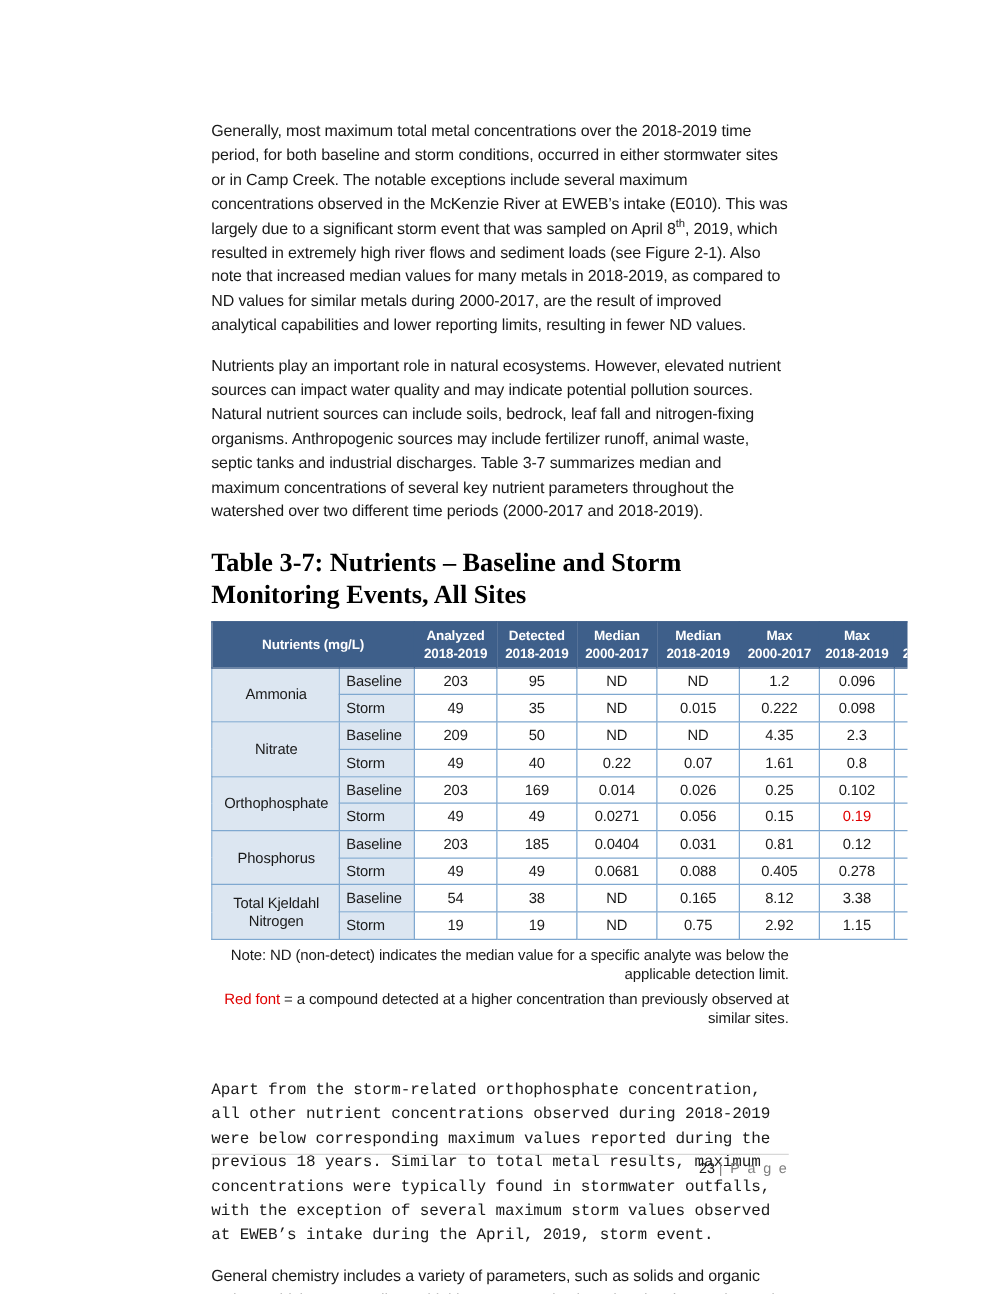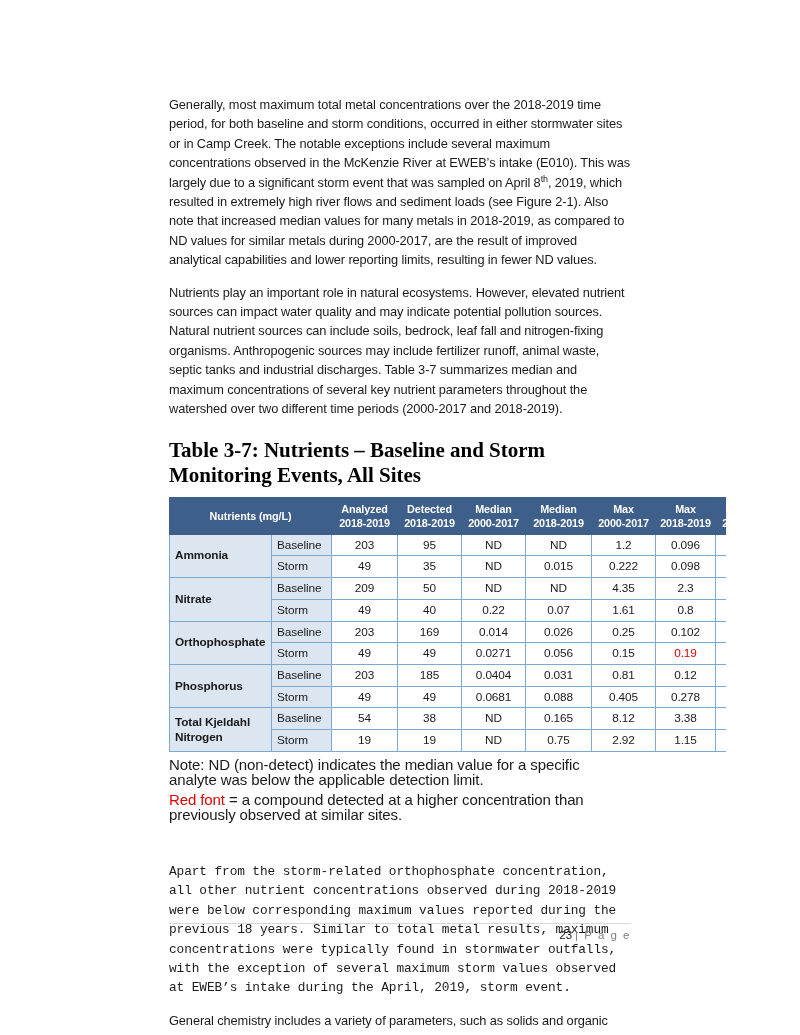--- a/index.html
+++ b/index.html
@@ -67,37 +67,38 @@
     font-size:11.8px;
     line-height:1.25;
     padding:3px 4px;
     text-align:center;
     vertical-align:middle;
     letter-spacing:-0.1px;
     overflow:hidden;
   }
   table.nutrients td.param{
     background:var(--table-light-blue);
-    font-weight:bold;
-    text-align:left;
+    font-weight:normal;
+    text-align:center;
     padding-left:5px;
   }
   table.nutrients td.sublabel{
     background:var(--table-light-blue);
     text-align:left;
     padding-left:5px;
   }
   table.nutrients td.red{
     color:var(--alert-red);
   }
   p.note{
-    font-size:15px;
+    font-size:12px;
     line-height:15px;
     margin:5px 0 0 0;
     letter-spacing:-0.1px;
+    text-align:right;
   }
   .red-text{color:var(--alert-red);}
   p.after-table{margin-top:40px;font-family:Liberation Mono, monospace;}
   .footer-rule{
     position:absolute;
     left:95px;
     right:95px;
     top:923px;
     border-top:1px solid #d8d8d8;
   }

